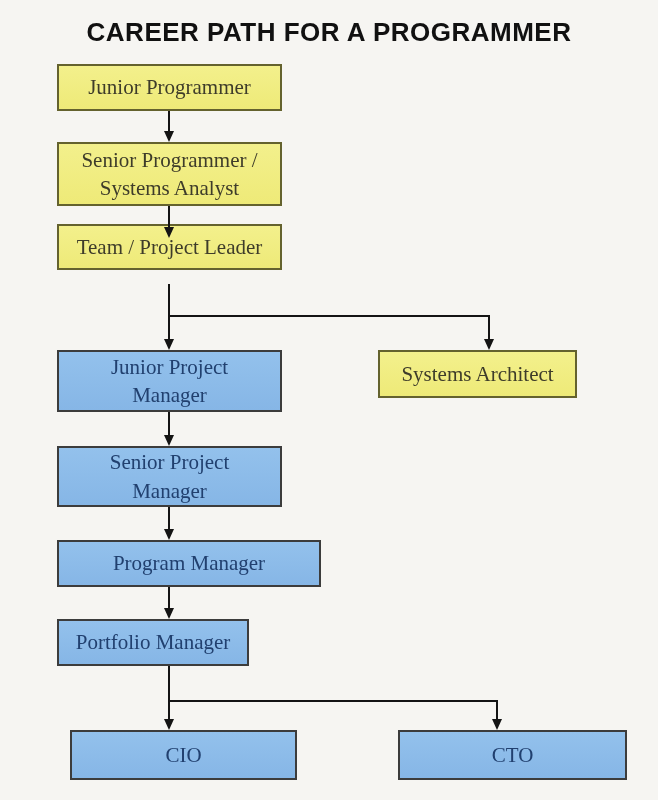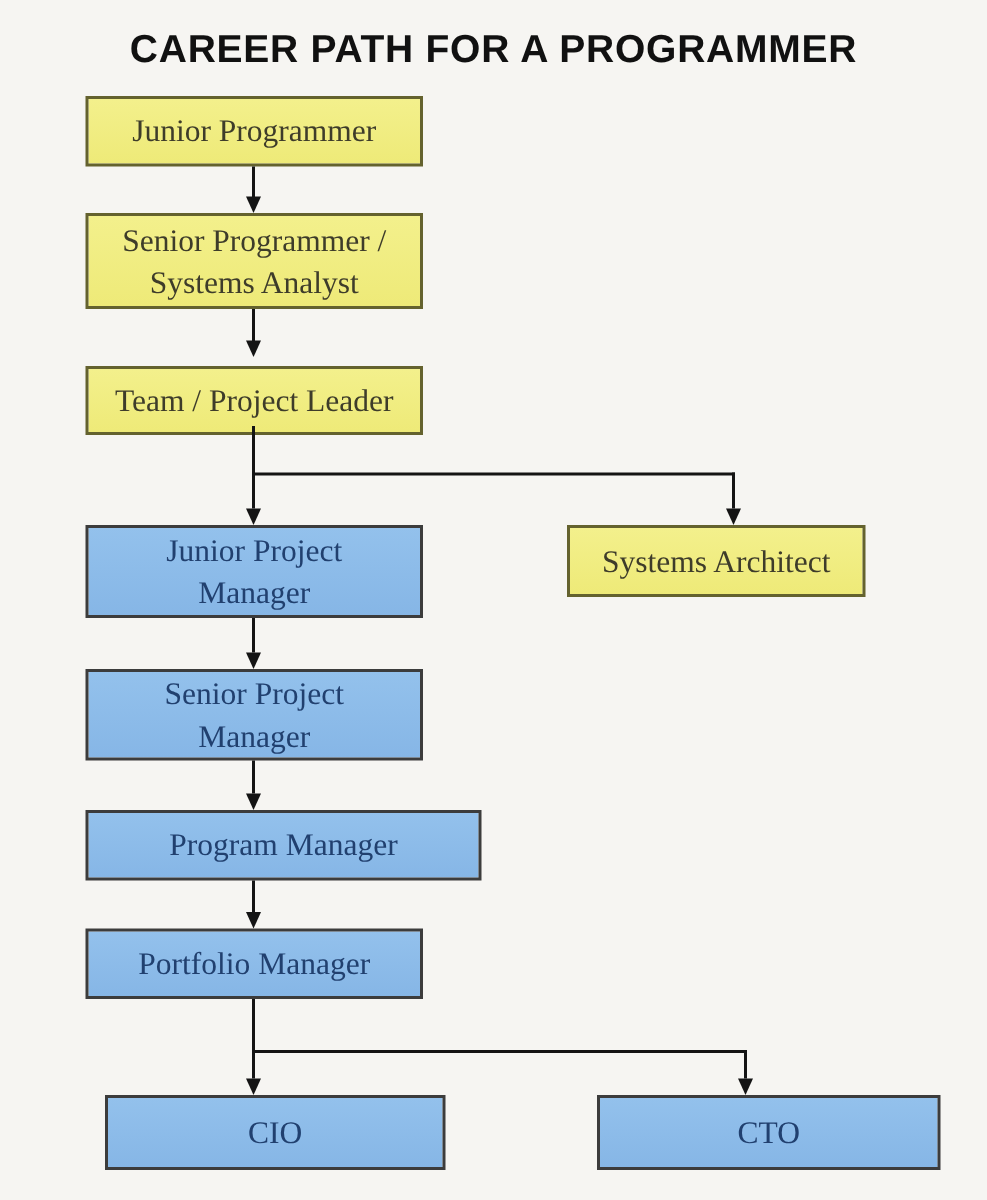--- a/index.html
+++ b/index.html
@@ -44,26 +44,26 @@
     color: #3e3c2a;
   }
   .node.blue {
     background: linear-gradient(180deg, #93c1ec 0%, #86b6e6 100%);
     border: 2px solid #3c3c3c;
     color: #21406f;
   }
   
   #n-junior-programmer   { left: 57px;  top: 64px;  width: 225px; height: 47px; }
   #n-senior-programmer   { left: 57px;  top: 142px; width: 225px; height: 64px; }
-  #n-team-leader         { left: 57px;  top: 244px; width: 225px; height: 46px; }
+  #n-team-leader         { left: 57px;  top: 224px; width: 225px; height: 46px; }
   #n-junior-pm           { left: 57px;  top: 350px; width: 225px; height: 62px; }
   #n-systems-architect   { left: 378px; top: 350px; width: 199px; height: 48px; }
   #n-senior-pm           { left: 57px;  top: 446px; width: 225px; height: 61px; }
   #n-program-manager     { left: 57px;  top: 540px; width: 264px; height: 47px; }
-  #n-portfolio-manager   { left: 57px;  top: 619px; width: 225px; height: 47px; }
+  #n-portfolio-manager   { left: 57px;  top: 619px; width: 192px; height: 47px; }
   #n-cio                 { left: 70px;  top: 730px; width: 227px; height: 50px; }
   #n-cto                 { left: 398px; top: 730px; width: 229px; height: 50px; }
   
   .vline {
     position: absolute;
     width: 2px;
     background: #141414;
   }
   .hline {
     position: absolute;

